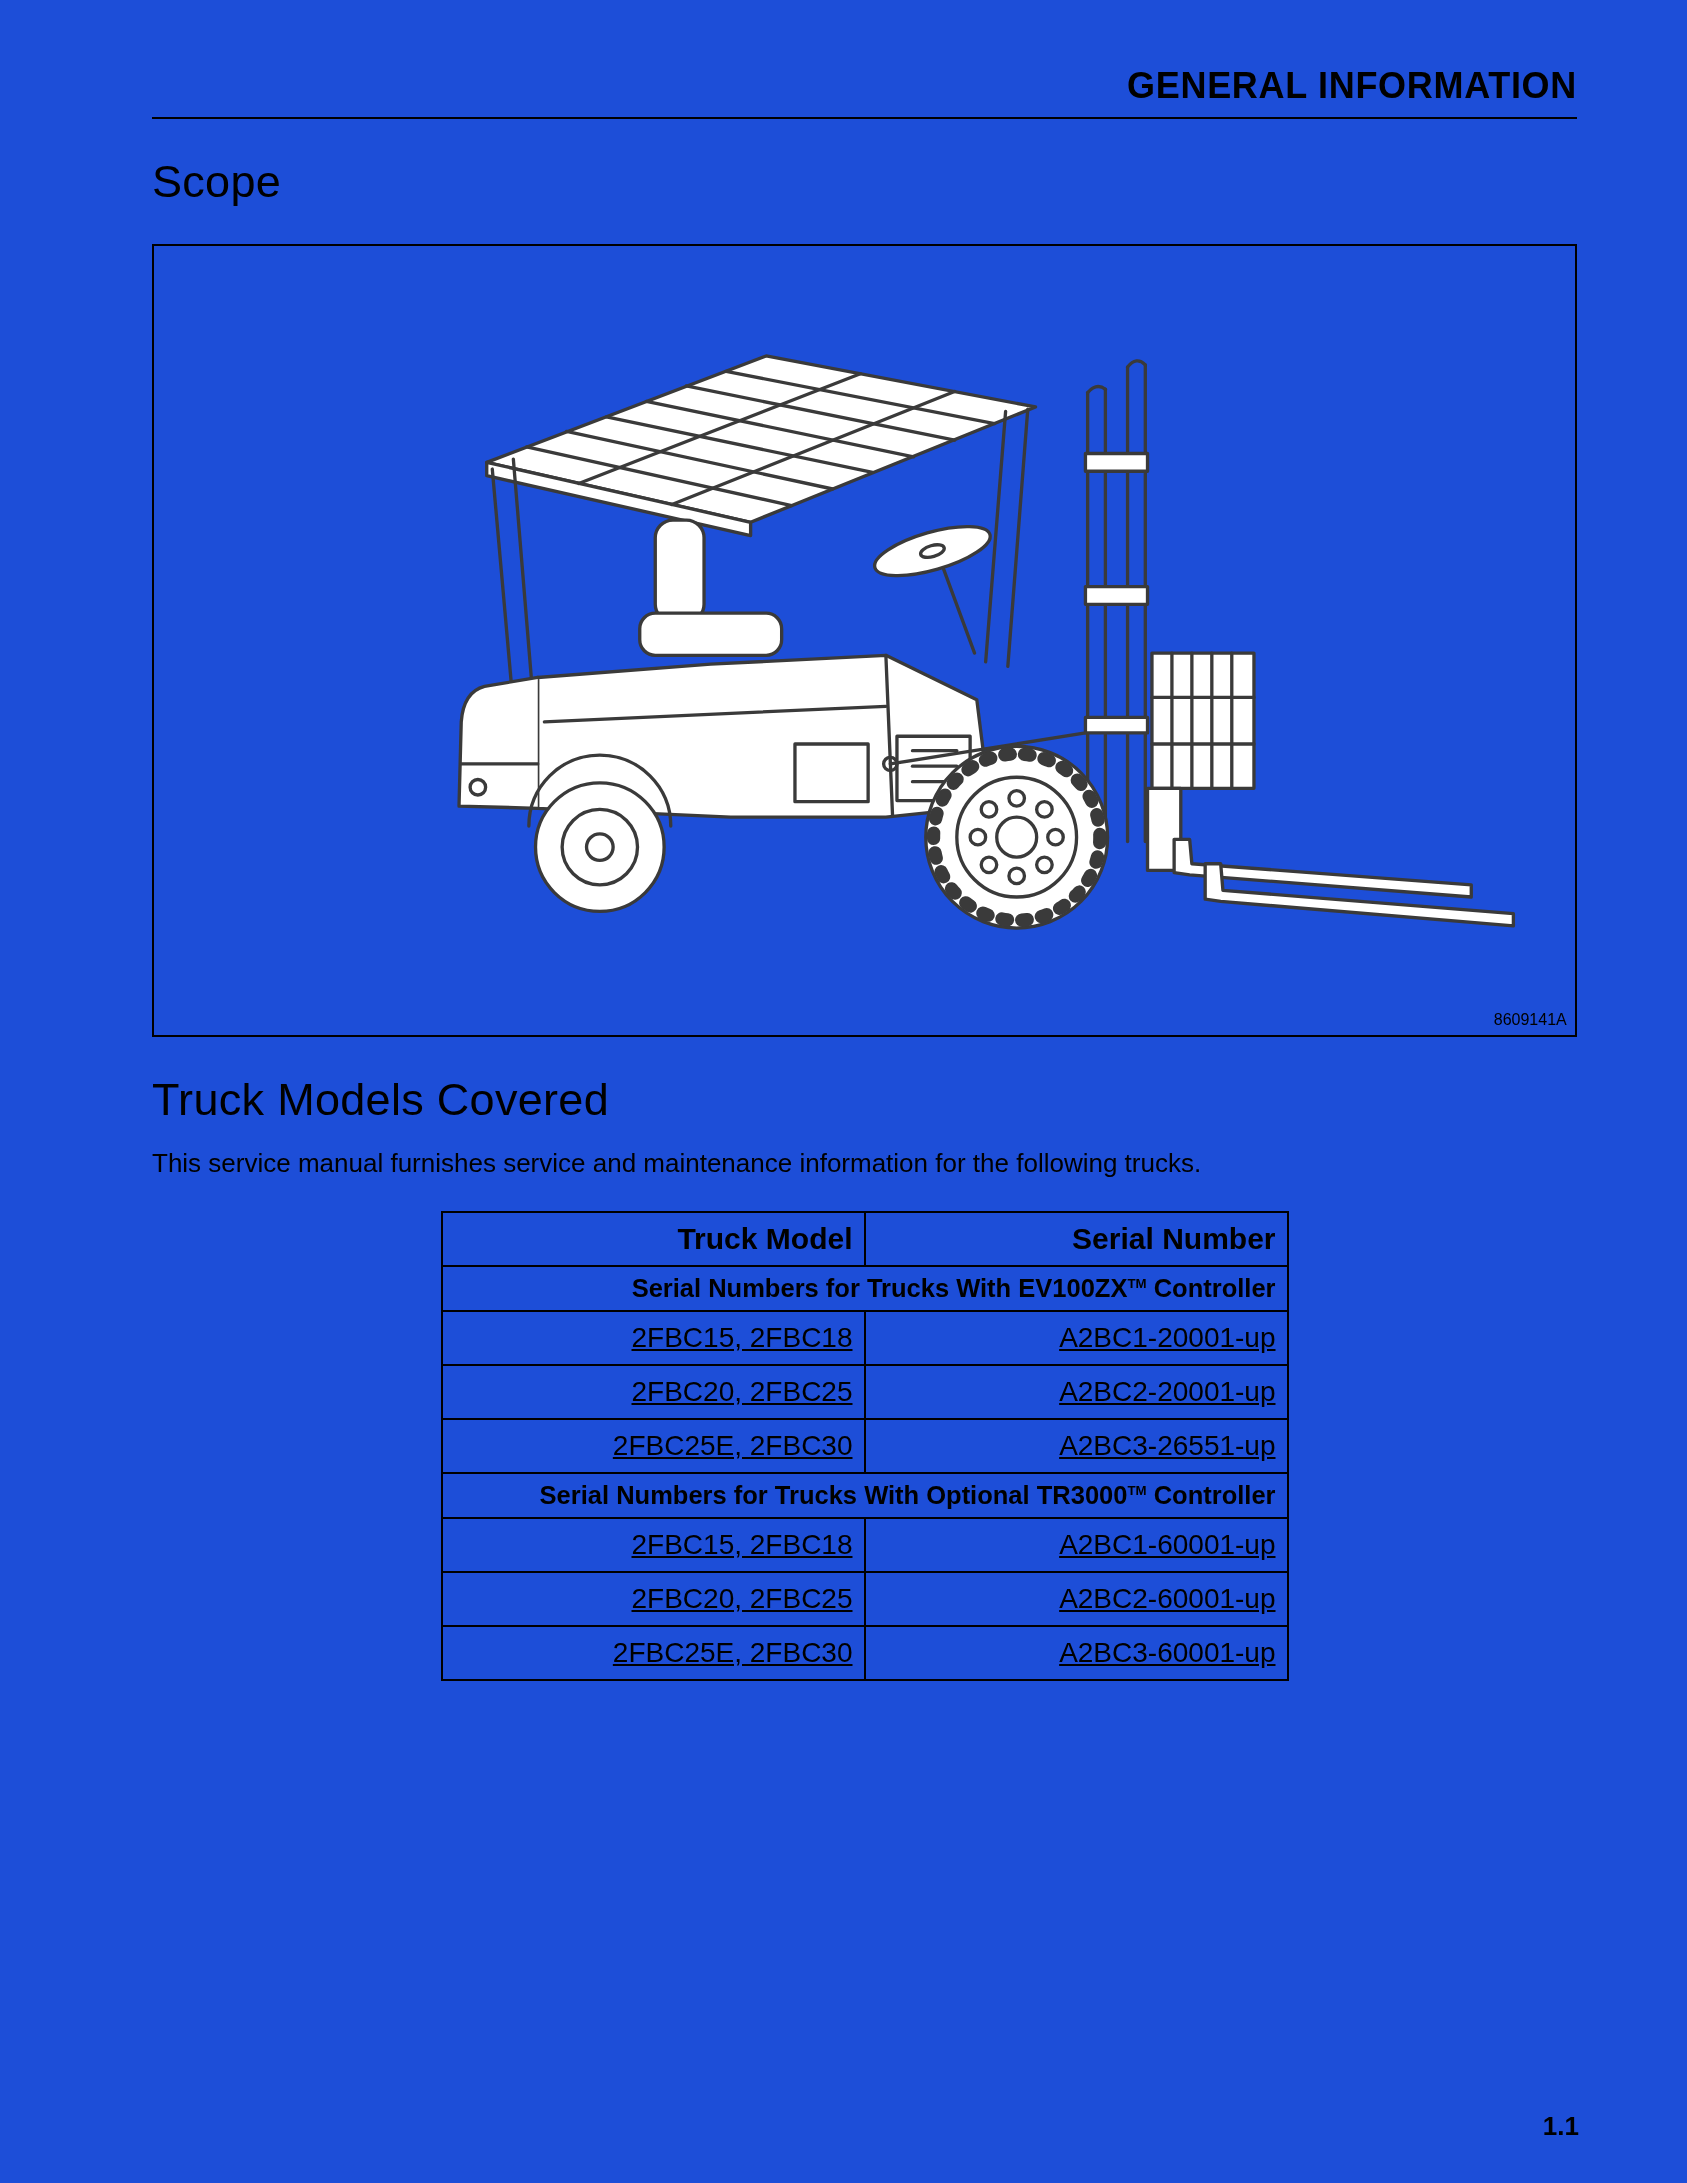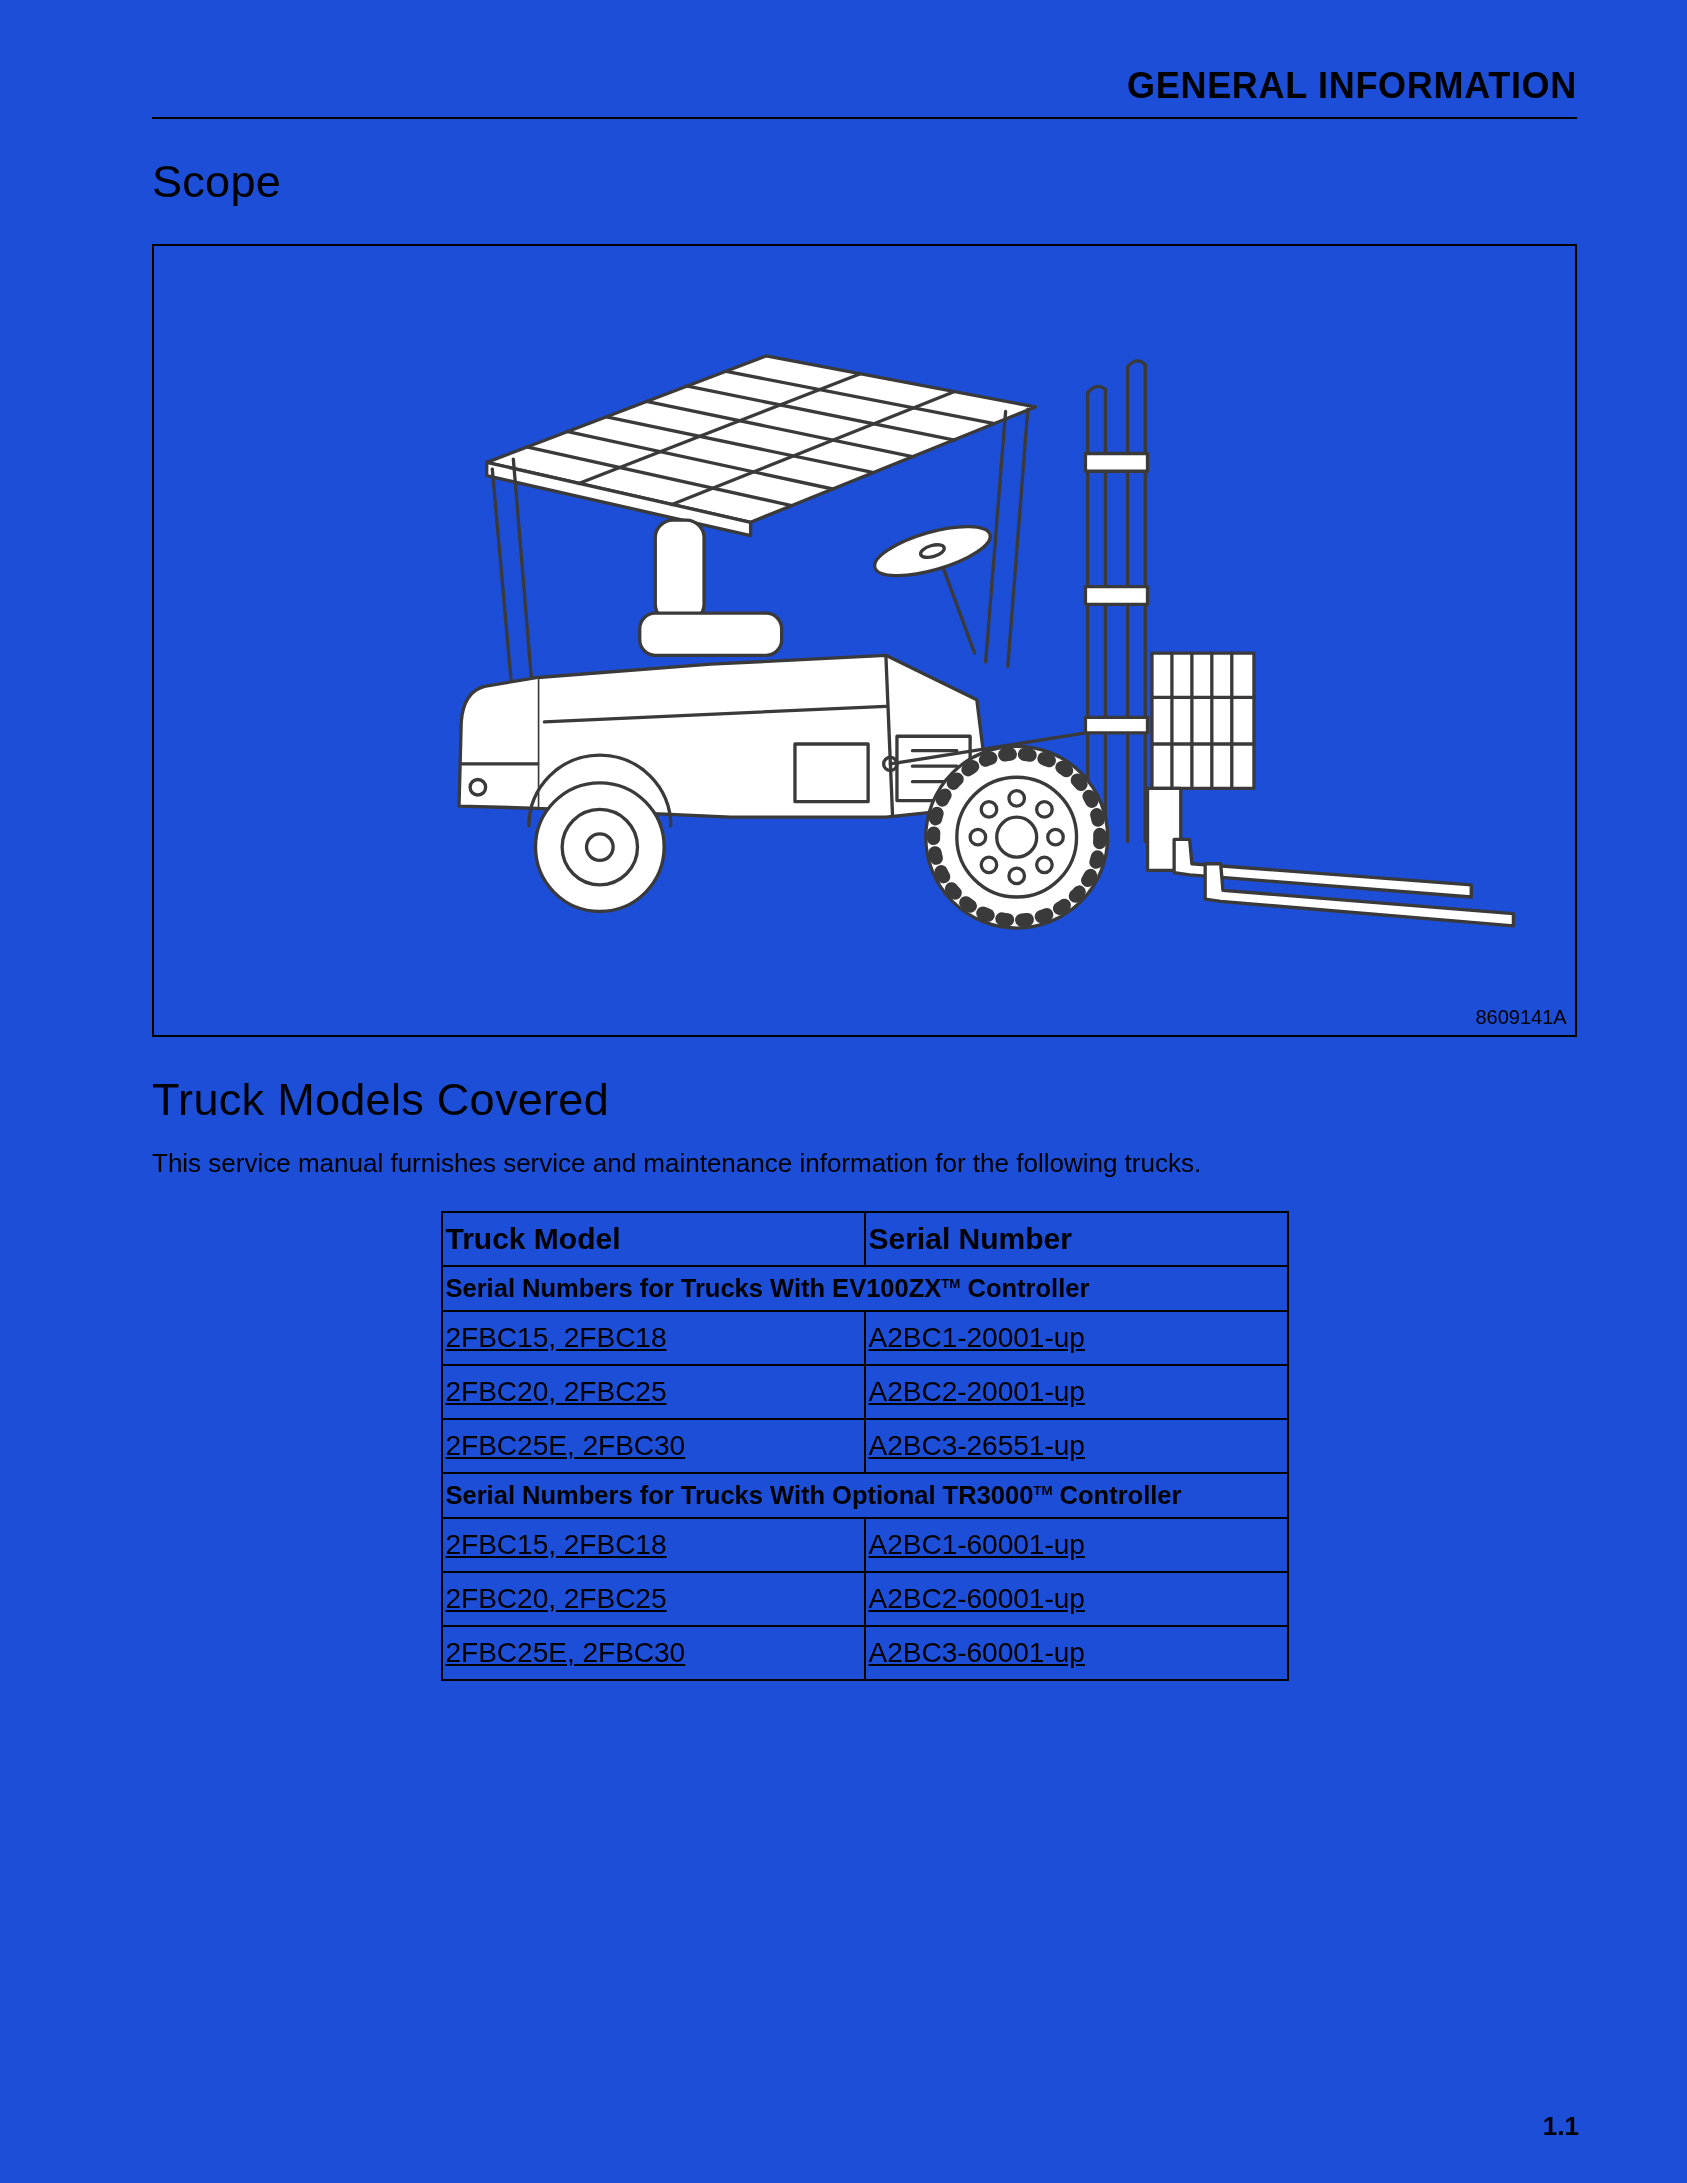--- a/index.html
+++ b/index.html
@@ -17,24 +17,24 @@
   .h1 { font-size:45px; font-weight:normal; margin-top:37px; letter-spacing:0.3px; }
   .body-text { font-size:26px; line-height:1.38; margin-top:20.7px; max-width:1433px; }
   .figure-box {
     margin-top:36px;
     width:1425px; height:793px;
     border:2.1px solid #000;
     position:relative;
     overflow:hidden;
   }
   .figure-box svg { display:block; margin:41px auto 0 auto; transform:translateX(38px); }
-  .figure-code { position:absolute; right:8.3px; bottom:5.5px; font-size:20px; }
+  .figure-code { position:absolute; right:8.3px; bottom:5.5px; font-size:16px; }
   .table-wrap { width:100%; }
   .models-table { border-collapse:collapse; margin:29px auto 0 auto; width:848px; table-layout:fixed; }
-  .models-table th, .models-table td { border:2.1px solid #000; text-align:left; vertical-align:middle; padding:0 3px;margin-left:16px; }
+  .models-table th, .models-table td { border:2.1px solid #000; text-align:right; vertical-align:middle; padding:0 11px;margin-left:16px; }
   .models-table th { font-size:30px; font-weight:bold; height:54px; }
   .models-table td.cell { font-size:28px; font-weight:normal; height:54px;text-decoration:underline; }
   .models-table tr.section-row td { font-size:25.5px; font-weight:bold; height:45px; }
   sup { font-size:0.52em; vertical-align:super; }
   .page-number { position:absolute; right:108px; bottom:41px; font-size:26px; font-weight:bold; }
 </style>
 </head>
 <body>
 
 <div class="page">

